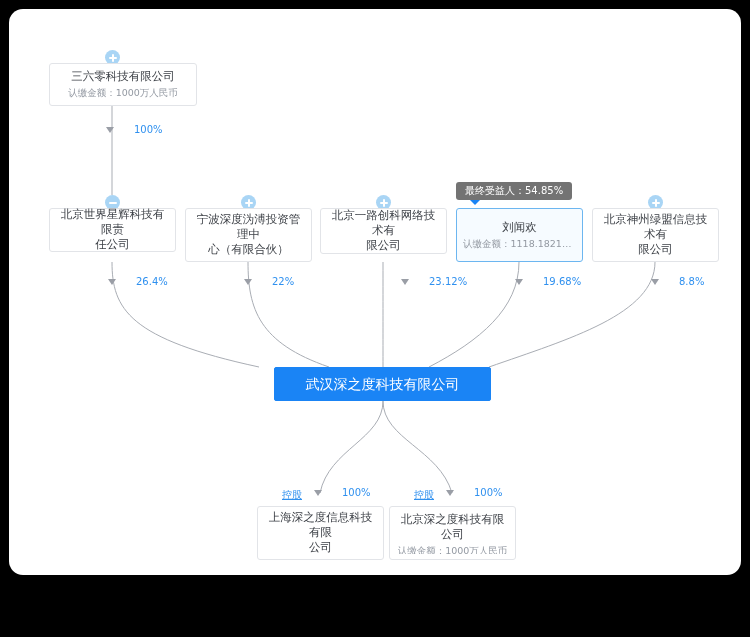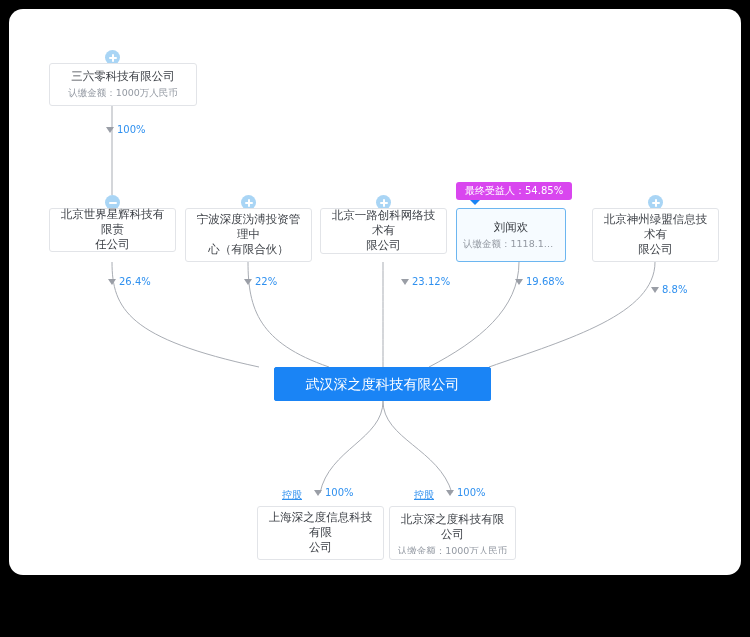--- a/index.html
+++ b/index.html
@@ -99,40 +99,40 @@
     background: #ffffff;
     border-radius: 1px;
   }
   .pct {
     position: absolute;
     font-size: 10px;
     color: #2f90ef;
     white-space: nowrap;
     display: flex;
     align-items: center;
-    gap: 3px;
+    gap: 20px;
   }
   .arrow {
     width: 0;
     height: 0;
     border-left: 4.5px solid transparent;
     border-right: 4.5px solid transparent;
     border-top: 6px solid #9a9ea6;
   }
   .reltag {
     position: absolute;
     font-size: 10px;
     color: #2f90ef;
     text-decoration: underline;
     white-space: nowrap;
     cursor: pointer;
   }
   .tooltip {
     position: absolute;
-    background: #d946ef;
+    background: #737373;
     color: #ffffff;
     font-size: 10px;
     line-height: 18px;
     height: 18px;
     padding: 0 9px;
     border-radius: 3px;
     white-space: nowrap;
     text-align: center;
   }
   .tooltip .tip-arrow {
@@ -220,39 +220,39 @@
   </div>
   <div class="pct" style="left:392px; top:267px;">
     <span class="arrow"></span>
     <span>23.12%</span>
   </div>
 
   <div class="tooltip" style="left:447px; top:173px;">
     <span>最终受益人：54.85%</span>
     <span class="tip-arrow"></span>
   </div>
-  <div class="node highlight" style="left:447px; top:199px; width:110px; height:54px;">
+  <div class="node highlight" style="left:447px; top:199px; width:127px; height:54px;">
     <div class="nm">刘闻欢</div>
     <div class="amt">认缴金额：1118.1821万元…</div>
   </div>
   <div class="pct" style="left:506px; top:267px;">
     <span class="arrow"></span>
     <span>19.68%</span>
   </div>
 
   <div class="toggle" style="left:639px; top:186px;">
     <span class="bar-h"></span>
     <span class="bar-v"></span>
   </div>
   <div class="node" style="left:583px; top:199px; width:127px; height:54px;">
     <div class="nm">北京神州绿盟信息技术有
 限公司</div>
     <div class="amt">认缴金额：500.00015万元…</div>
   </div>
-  <div class="pct" style="left:642px; top:267px;margin-top:8px;">
+  <div class="pct" style="left:642px; top:267px;">
     <span class="arrow"></span>
     <span>8.8%</span>
   </div>
 
   <div class="node root" style="left:265px; top:358px; width:217px; height:34px;">
     <div class="nm">武汉深之度科技有限公司</div>
   </div>
 
   <span class="reltag" style="left:273px; top:479px;">控股</span>
   <div class="pct" style="left:305px; top:478px;">

